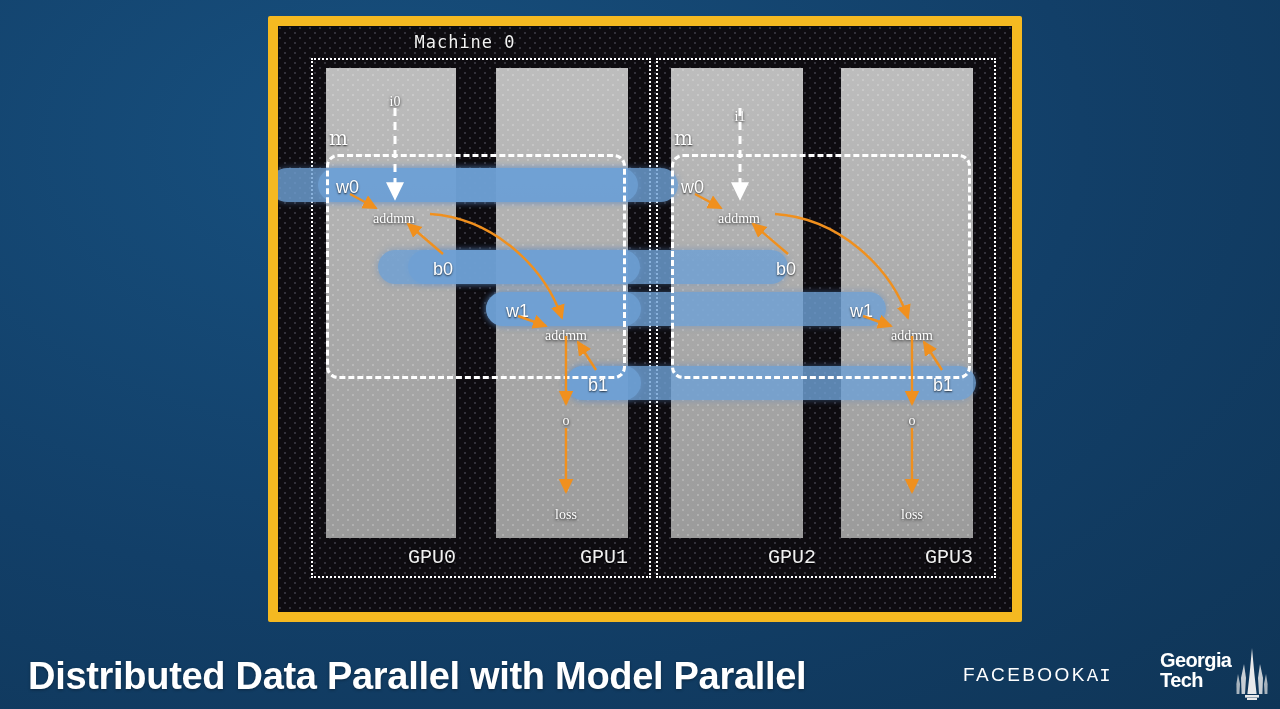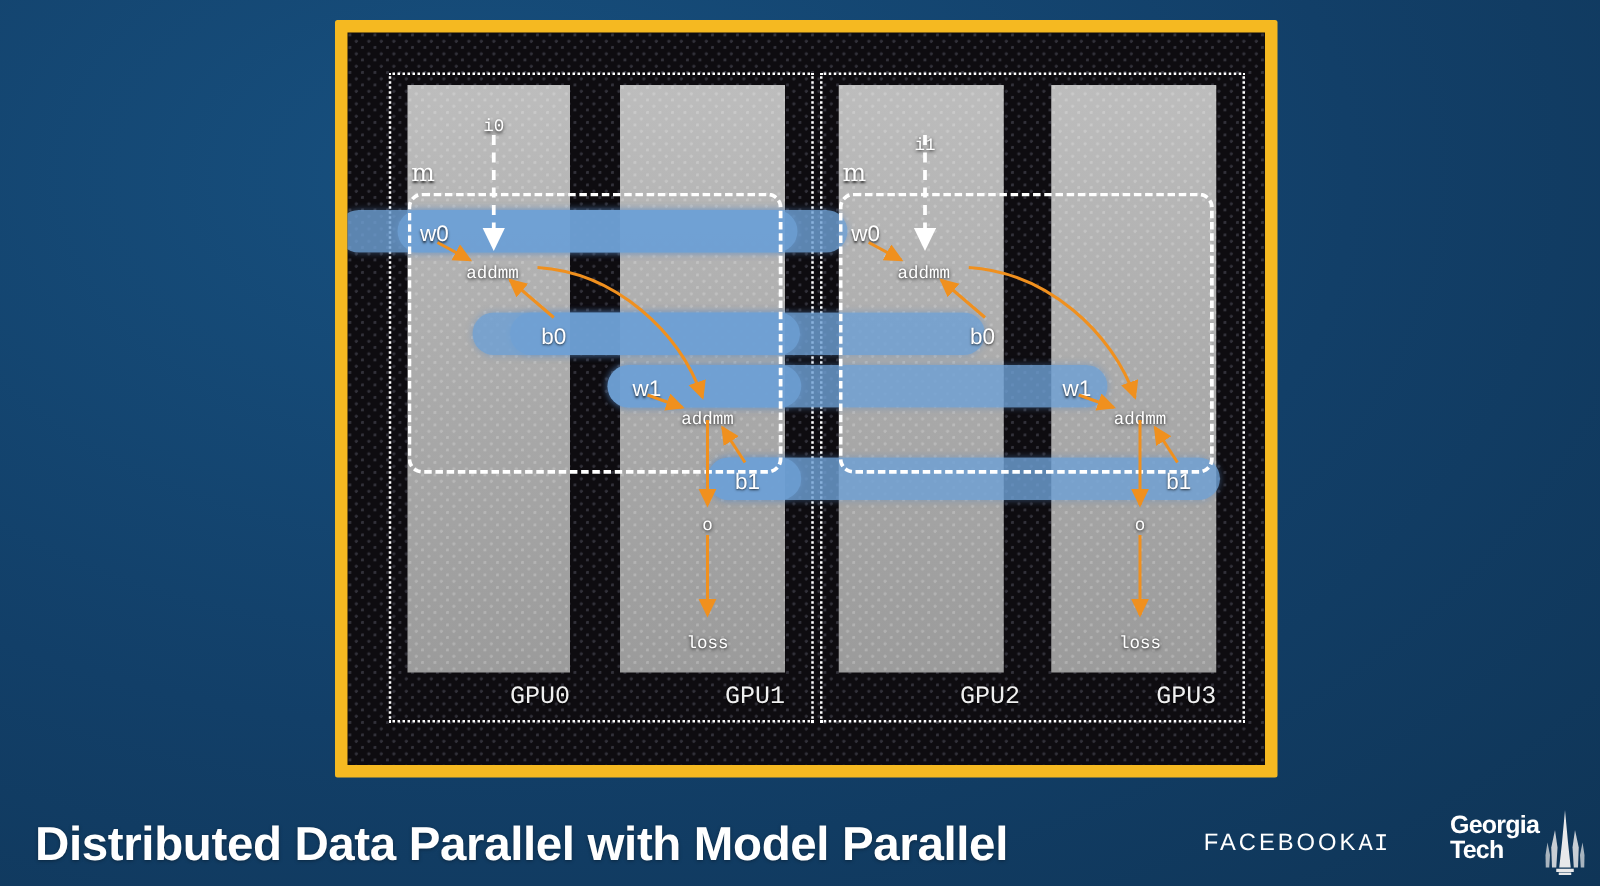--- a/index.html
+++ b/index.html
@@ -123,21 +123,21 @@
     font-size:20px;
     text-shadow:0 1px 2px rgba(0,0,0,.8);
   }
   #model0-tag{left:51px;top:100px;}
   #model1-tag{left:396px;top:100px;}
 
   
   .node{
     position:absolute;
     color:#ffffff;
-    font-family:Liberation Mono, monospace;
+    font-family:Liberation Serif, serif;
     font-size:14px;
     text-shadow:0 1px 3px rgba(0,0,0,.85);
     white-space:nowrap;
     transform:translateX(-50%);
     text-align:center;
   }
 
   svg.overlay{
     position:absolute;left:0;top:0;width:100%;height:100%;
     pointer-events:none;
@@ -178,20 +178,21 @@
   .gt-text .l2{display:block;}
 </style>
 </head>
 <body>
 
 <div class="slide-bg"></div>
 
 <div class="figure-frame">
   <div class="figure-inner">
 
+    <div class="machine-title" id="machine0-title">Machine 0</div>
 
     <div class="machine-box" id="machine0-box"></div>
     <div class="machine-box" id="machine1-box"></div>
 
     <div class="gpu-panel" id="gpu0-panel"></div>
     <div class="gpu-panel" id="gpu1-panel"></div>
     <div class="gpu-panel" id="gpu2-panel"></div>
     <div class="gpu-panel" id="gpu3-panel"></div>
 
     <div class="param-bar" style="left:40px;top:142px;width:320px;"></div>

